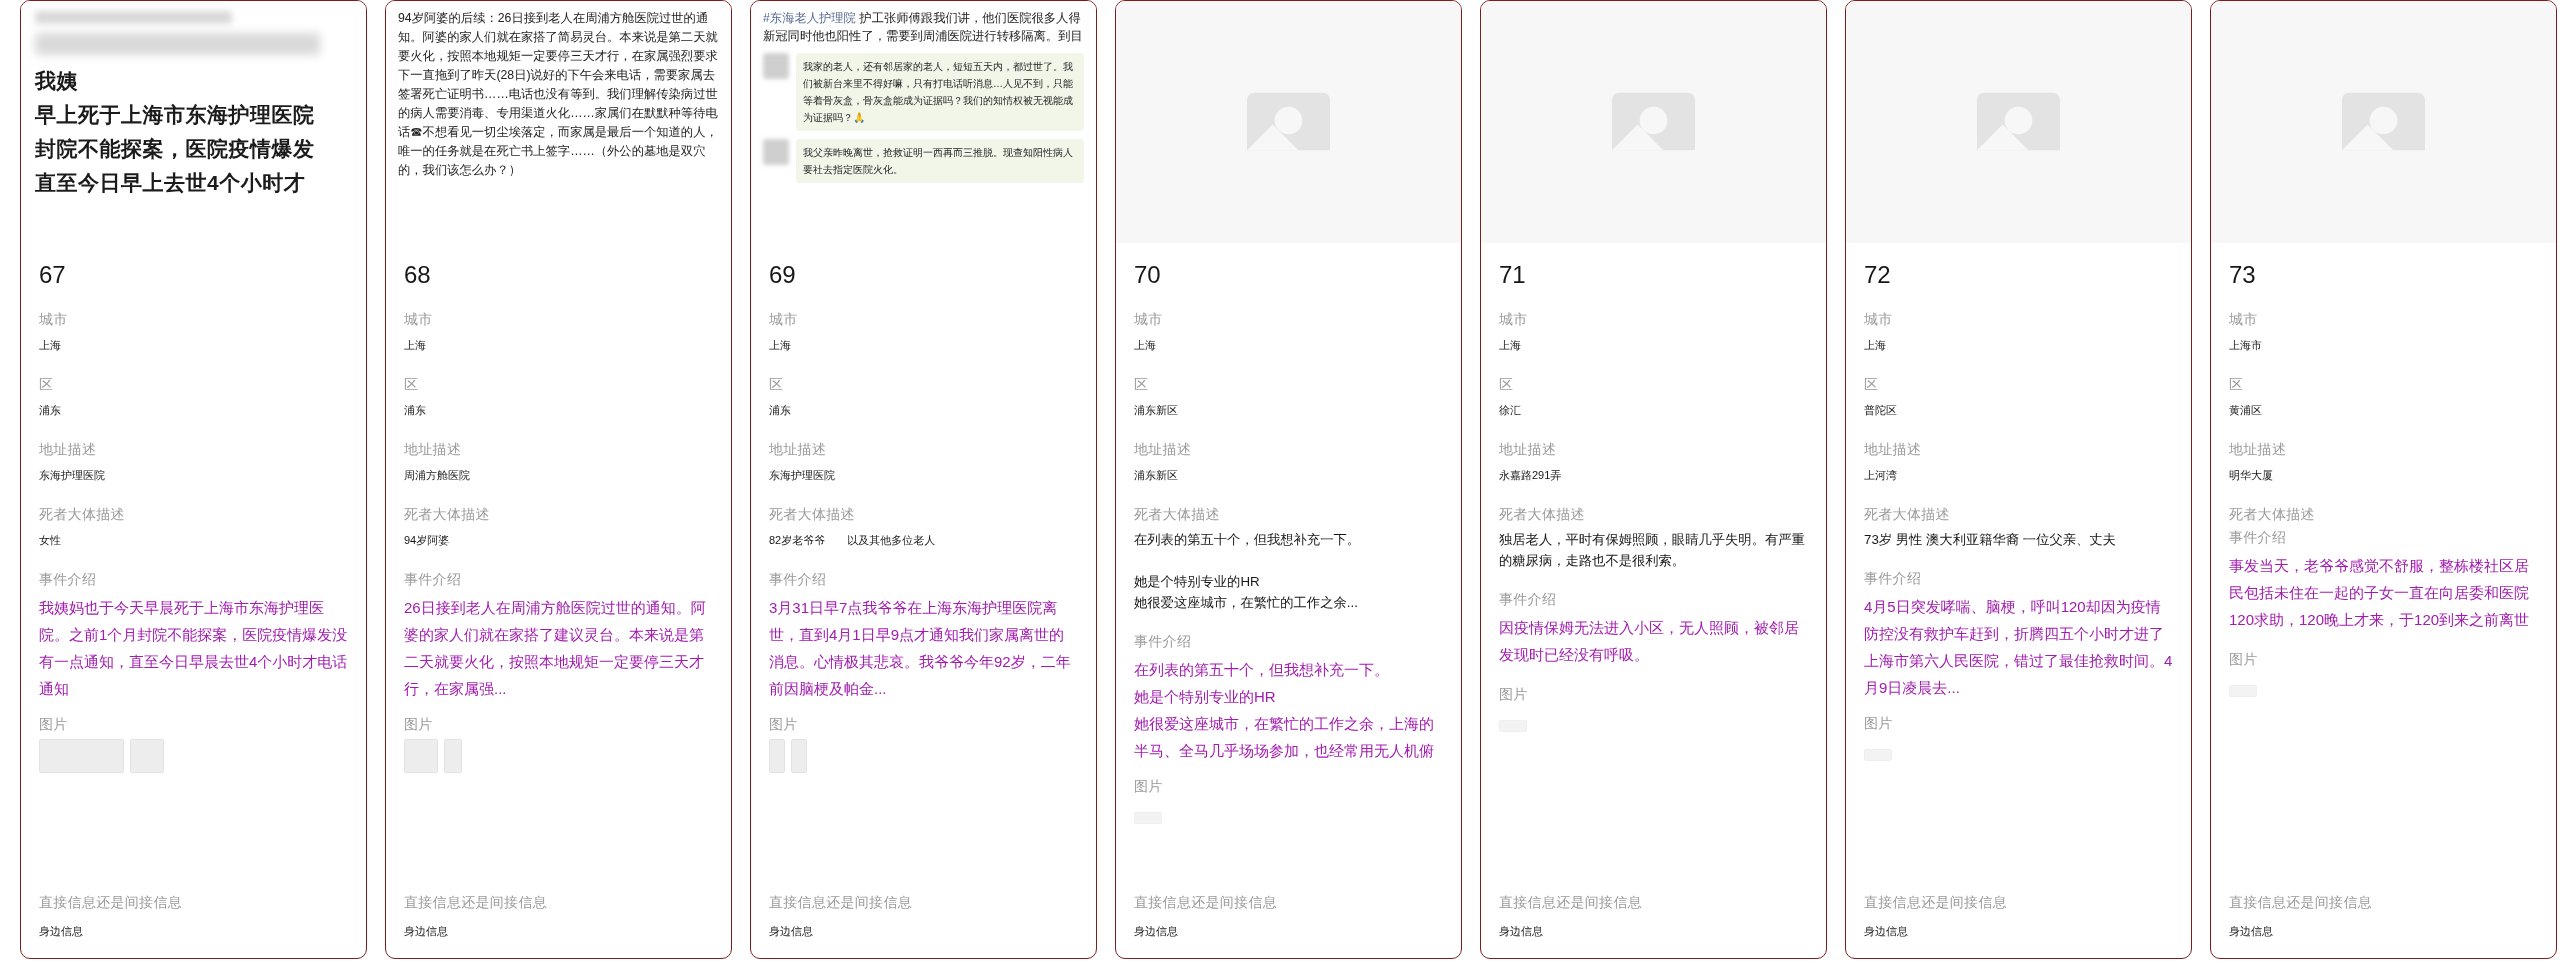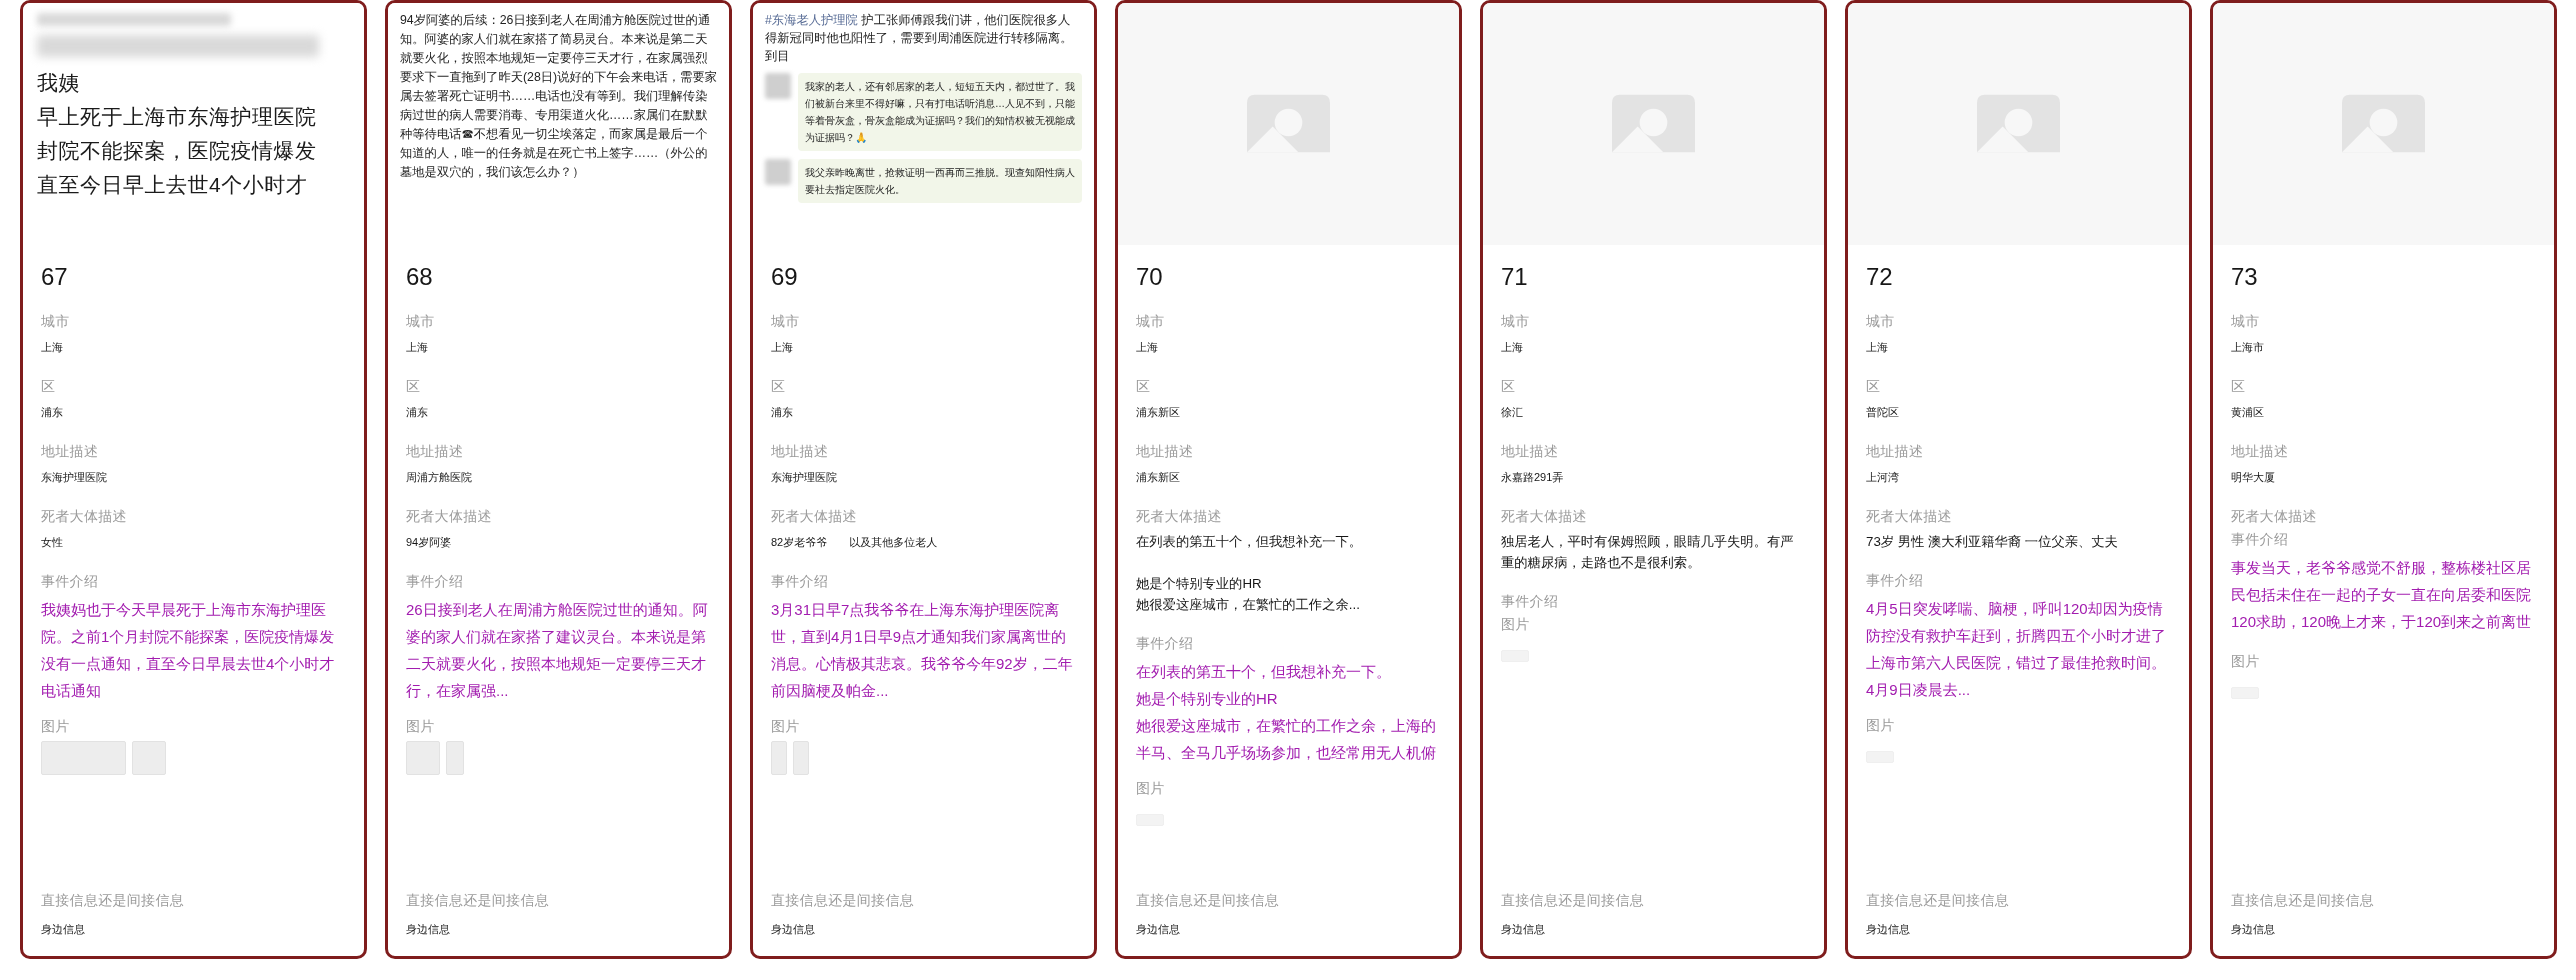--- a/index.html
+++ b/index.html
@@ -17,21 +17,21 @@
     padding: 0 20px;
     box-sizing: border-box;
     width: 2576px;
     height: 980px;
     align-items: flex-start;
   }
   .card {
     width: 347px;
     min-width: 347px;
     background: #ffffff;
-    border: 3px solid #7f1d1d;
+    border: 1px solid #7f1d1d;
     border-radius: 10px;
     box-sizing: border-box;
     height: 959px;
     overflow: hidden;
     display: flex;
     flex-direction: column;
     position: relative;
   }
   .media {
     height: 242px;
@@ -63,21 +63,21 @@
     background: #d9d9d9;
     border-radius: 3px;
     height: 13px;
     margin-bottom: 9px;
     filter: blur(3px);
   }
   .big-text {
     font-size: 21px;
     line-height: 34px;
     color: #1b1b1b;
-    font-weight: 400;
+    font-weight: 700;
     letter-spacing: 0.5px;
     filter: blur(0.3px);
   }
   .wx-media {
     padding: 8px 12px;
     box-sizing: border-box;
     height: 100%;
     font-size: 12.3px;
     line-height: 18px;
     color: #222;
@@ -304,20 +304,21 @@
       <div class="num">71</div>
       <div class="flabel">城市</div>
       <div class="fvalue">上海</div>
       <div class="flabel">区</div>
       <div class="fvalue">徐汇</div>
       <div class="flabel">地址描述</div>
       <div class="fvalue">永嘉路291弄</div>
       <div class="flabel">死者大体描述</div>
       <div class="fvalue small">独居老人，平时有保姆照顾，眼睛几乎失明。有严重的糖尿病，走路也不是很利索。</div>
       <div class="flabel">事件介绍</div>
+      <div class="desc">因疫情保姆无法进入小区，无人照顾，被邻居发现时已经没有呼吸。</div>
       <div class="flabel">图片</div>
       <div class="pics">
         <div class="pic empty"></div>
       </div>
     </div>
     <div class="footer">
       <div class="flabel">直接信息还是间接信息</div>
       <div class="fvalue">身边信息</div>
     </div>
   </div>

